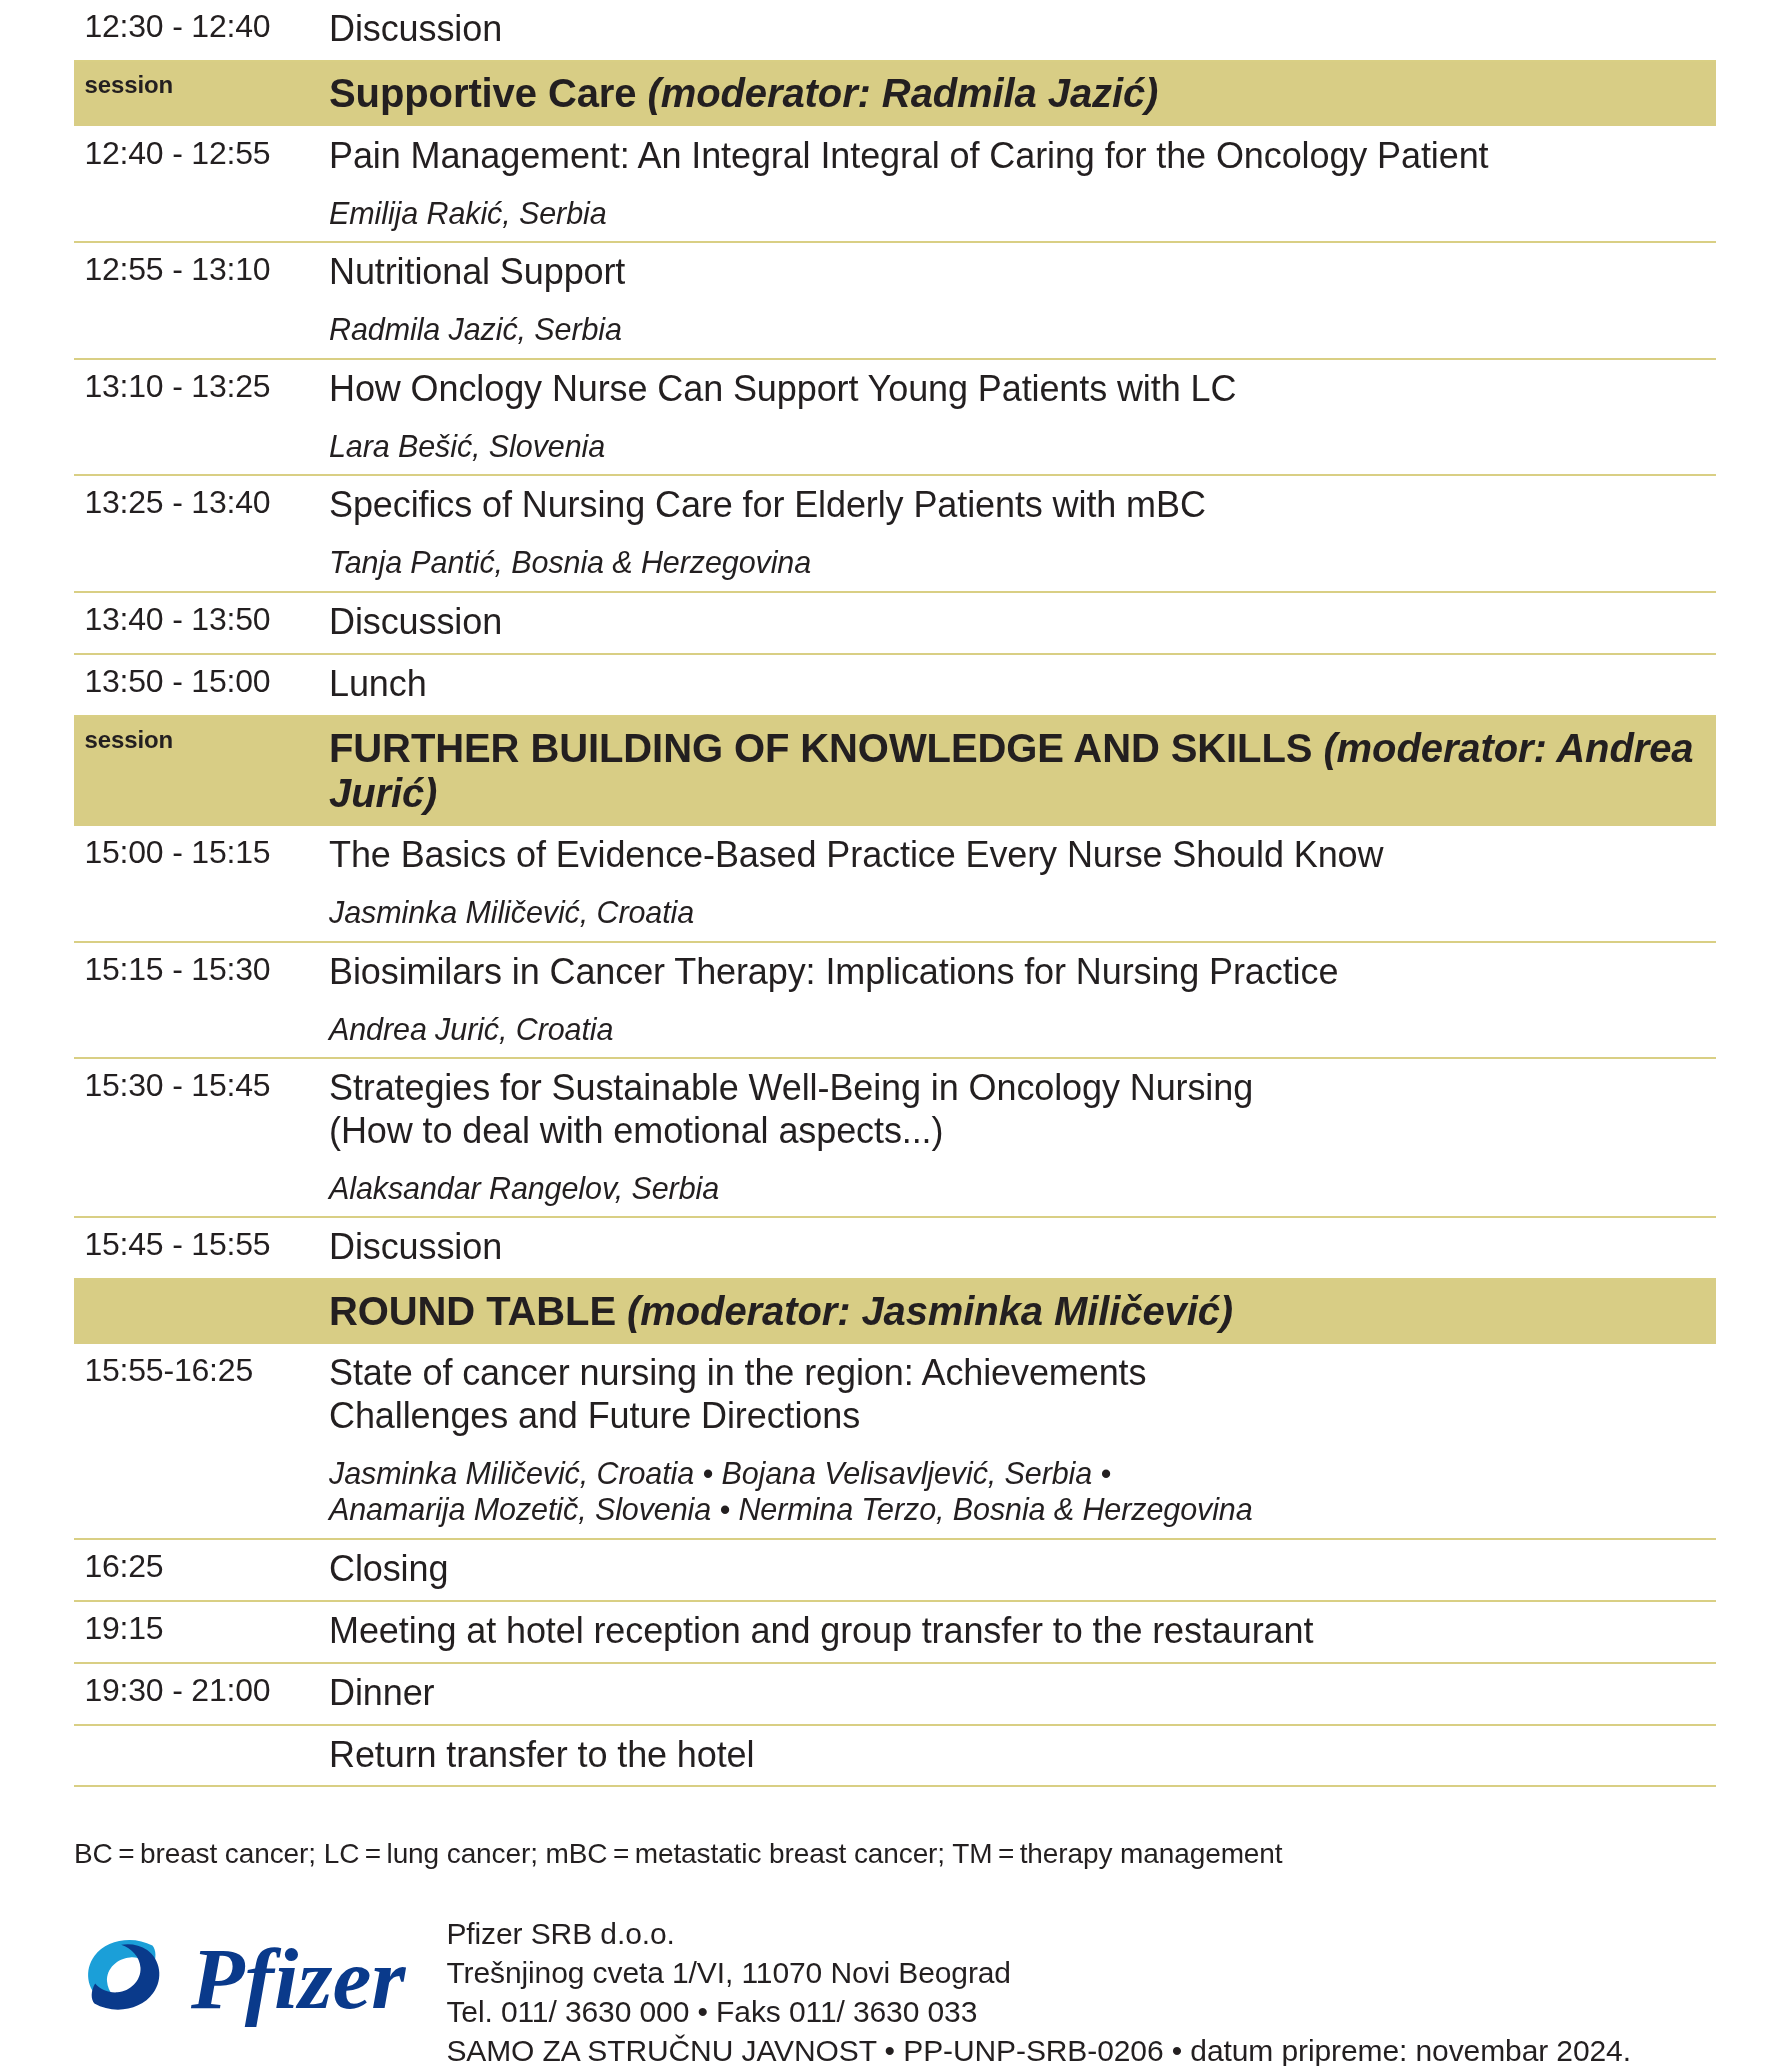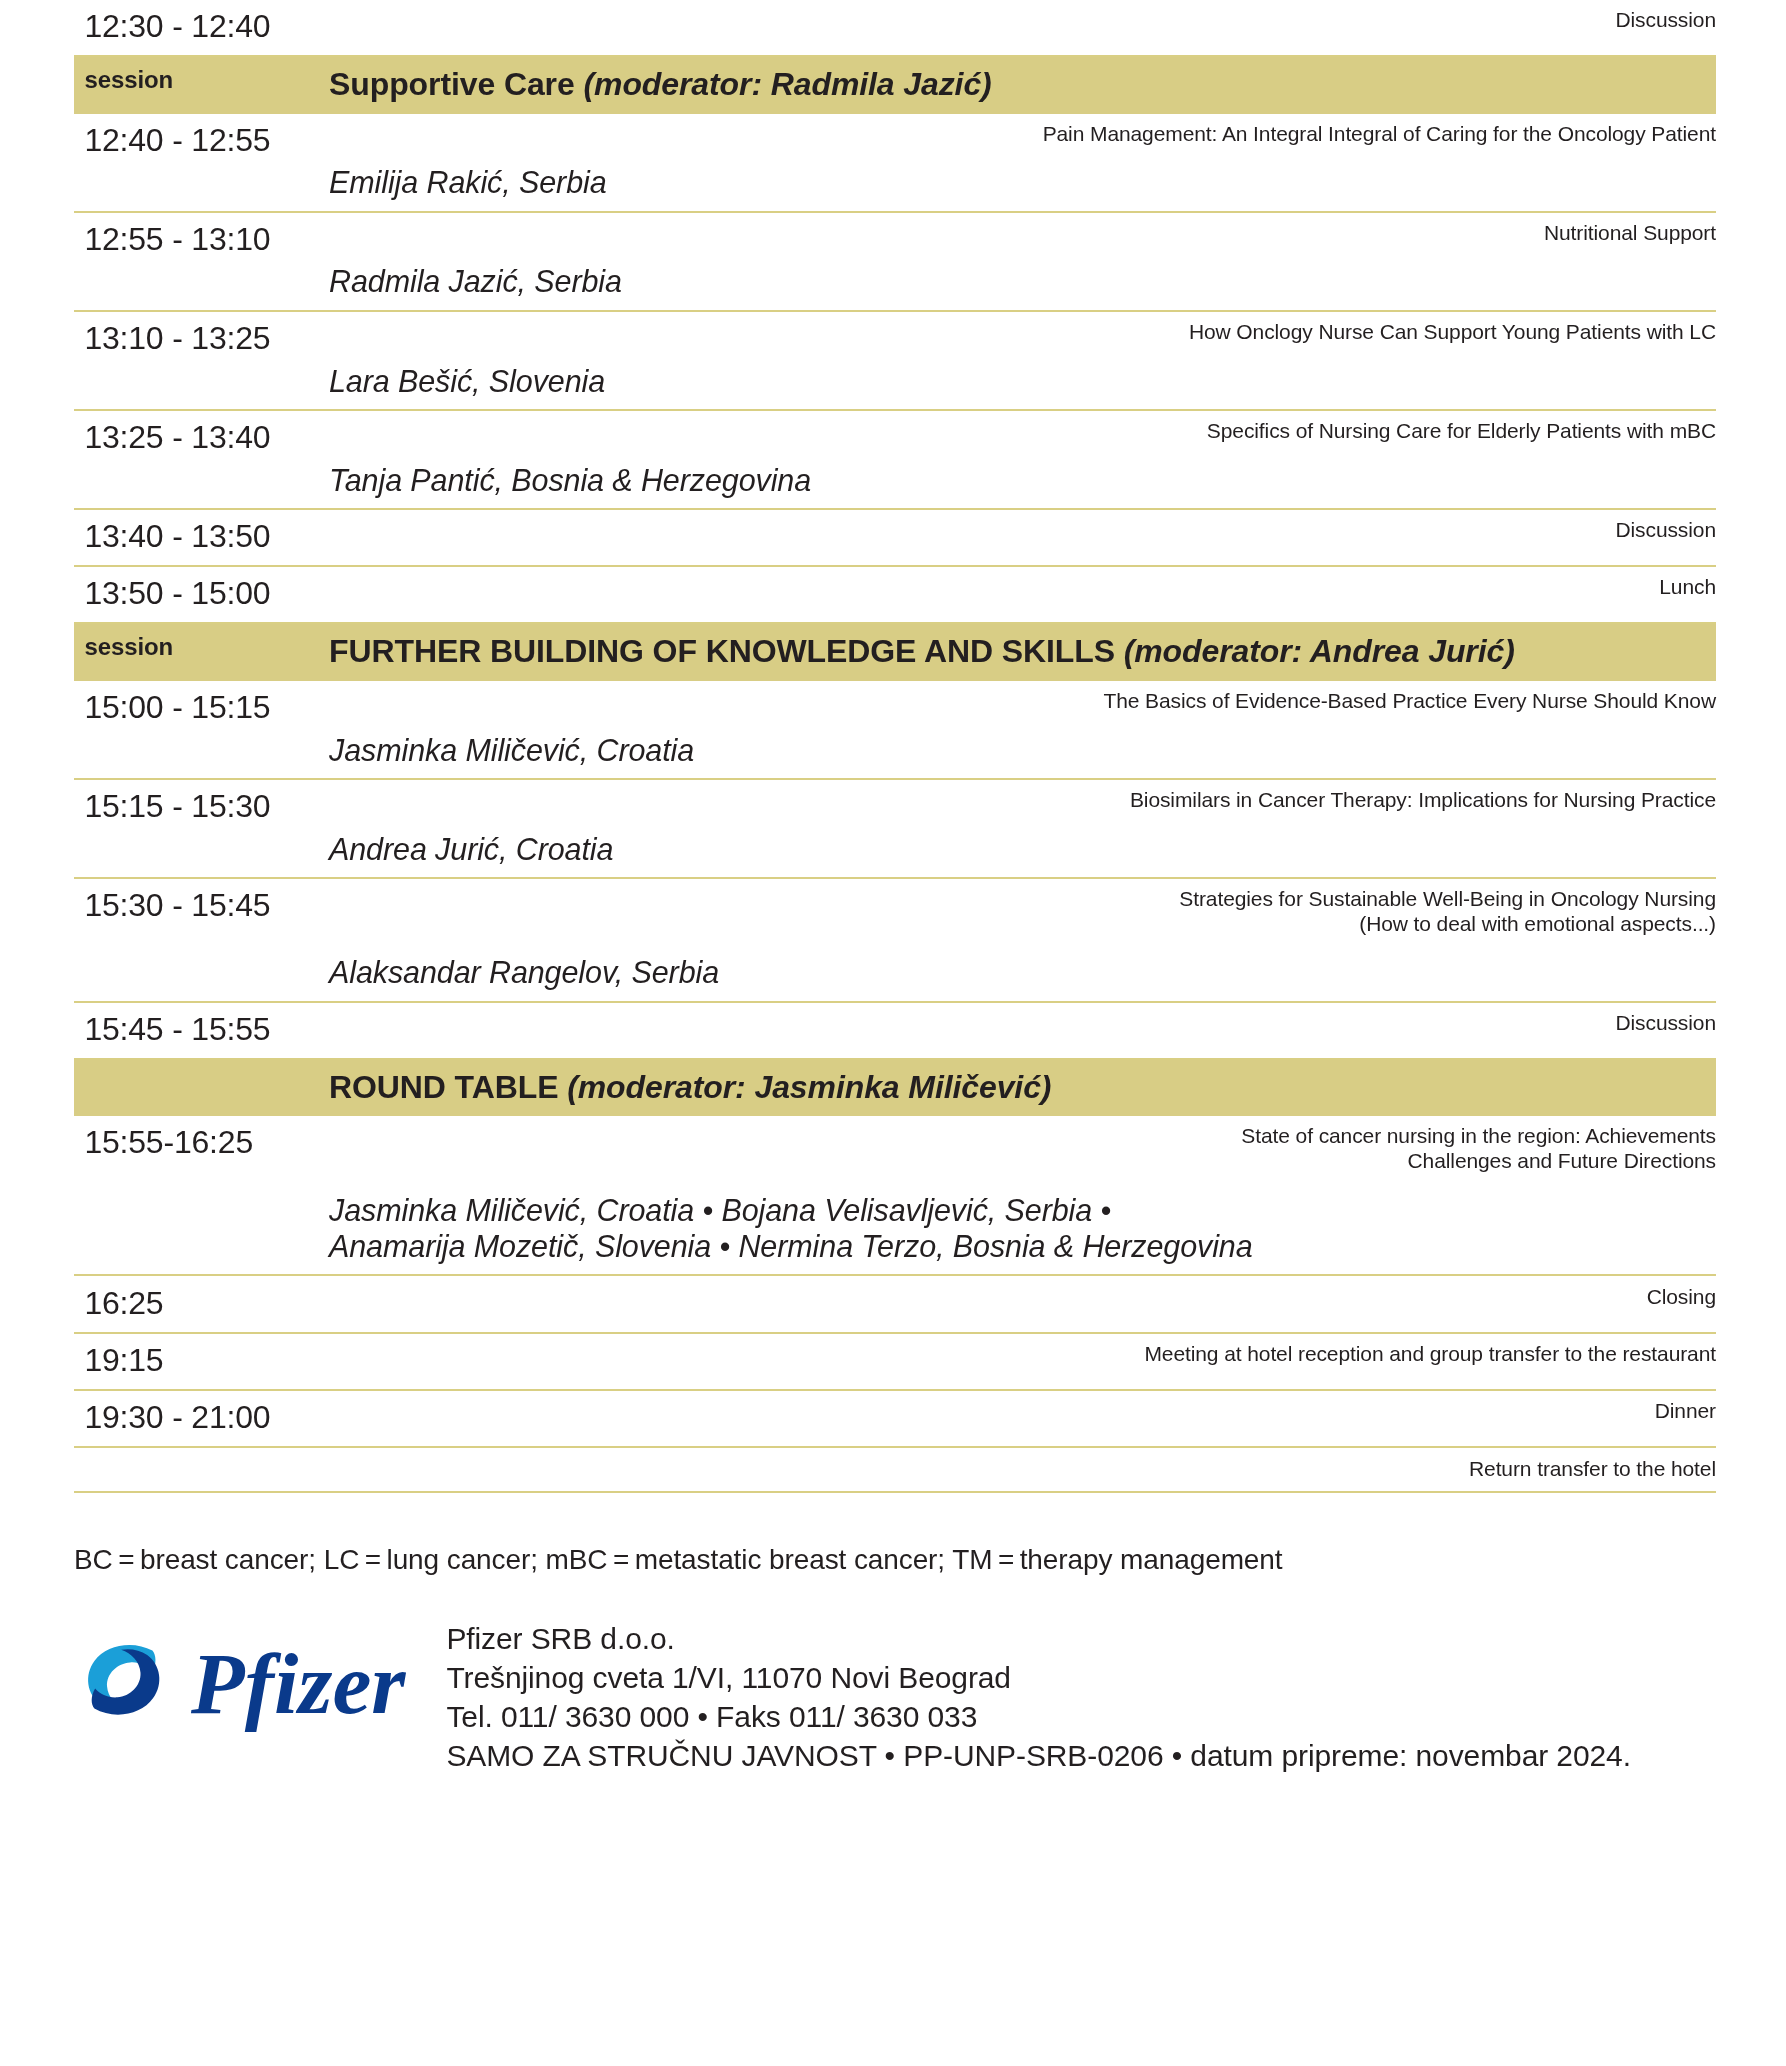--- a/index.html
+++ b/index.html
@@ -58,45 +58,44 @@
 
   .time {
     font-size: 32px;
     line-height: 1.17;
     letter-spacing: -0.2px;
     white-space: nowrap;
     padding-left: 10.4px;
   }
 
   .title {
-    font-size: 21px;
+    font-size: 36px;
     line-height: 1.17;
     letter-spacing: -0.1px;
     padding-left: 9px;
-    text-align: right;
   }
 
   .speaker {
     font-size: 30.5px;
     font-style: italic;
     line-height: 1.2;
     letter-spacing: -0.1px;
     padding-left: 9px;
     margin-top: 18px;
   }
 
   .sess-label {
     font-size: 24px;
     font-weight: bold;
     padding-left: 10.4px;
     letter-spacing: -0.1px;
   }
 
   .sess-title {
-    font-size: 32px;
+    font-size: 40px;
     font-weight: bold;
     padding-left: 9px;
     letter-spacing: -0.1px;
   }
   .sess-title .mod {
     font-style: italic;
     font-weight: bold;
   }
 
   .footnote {

